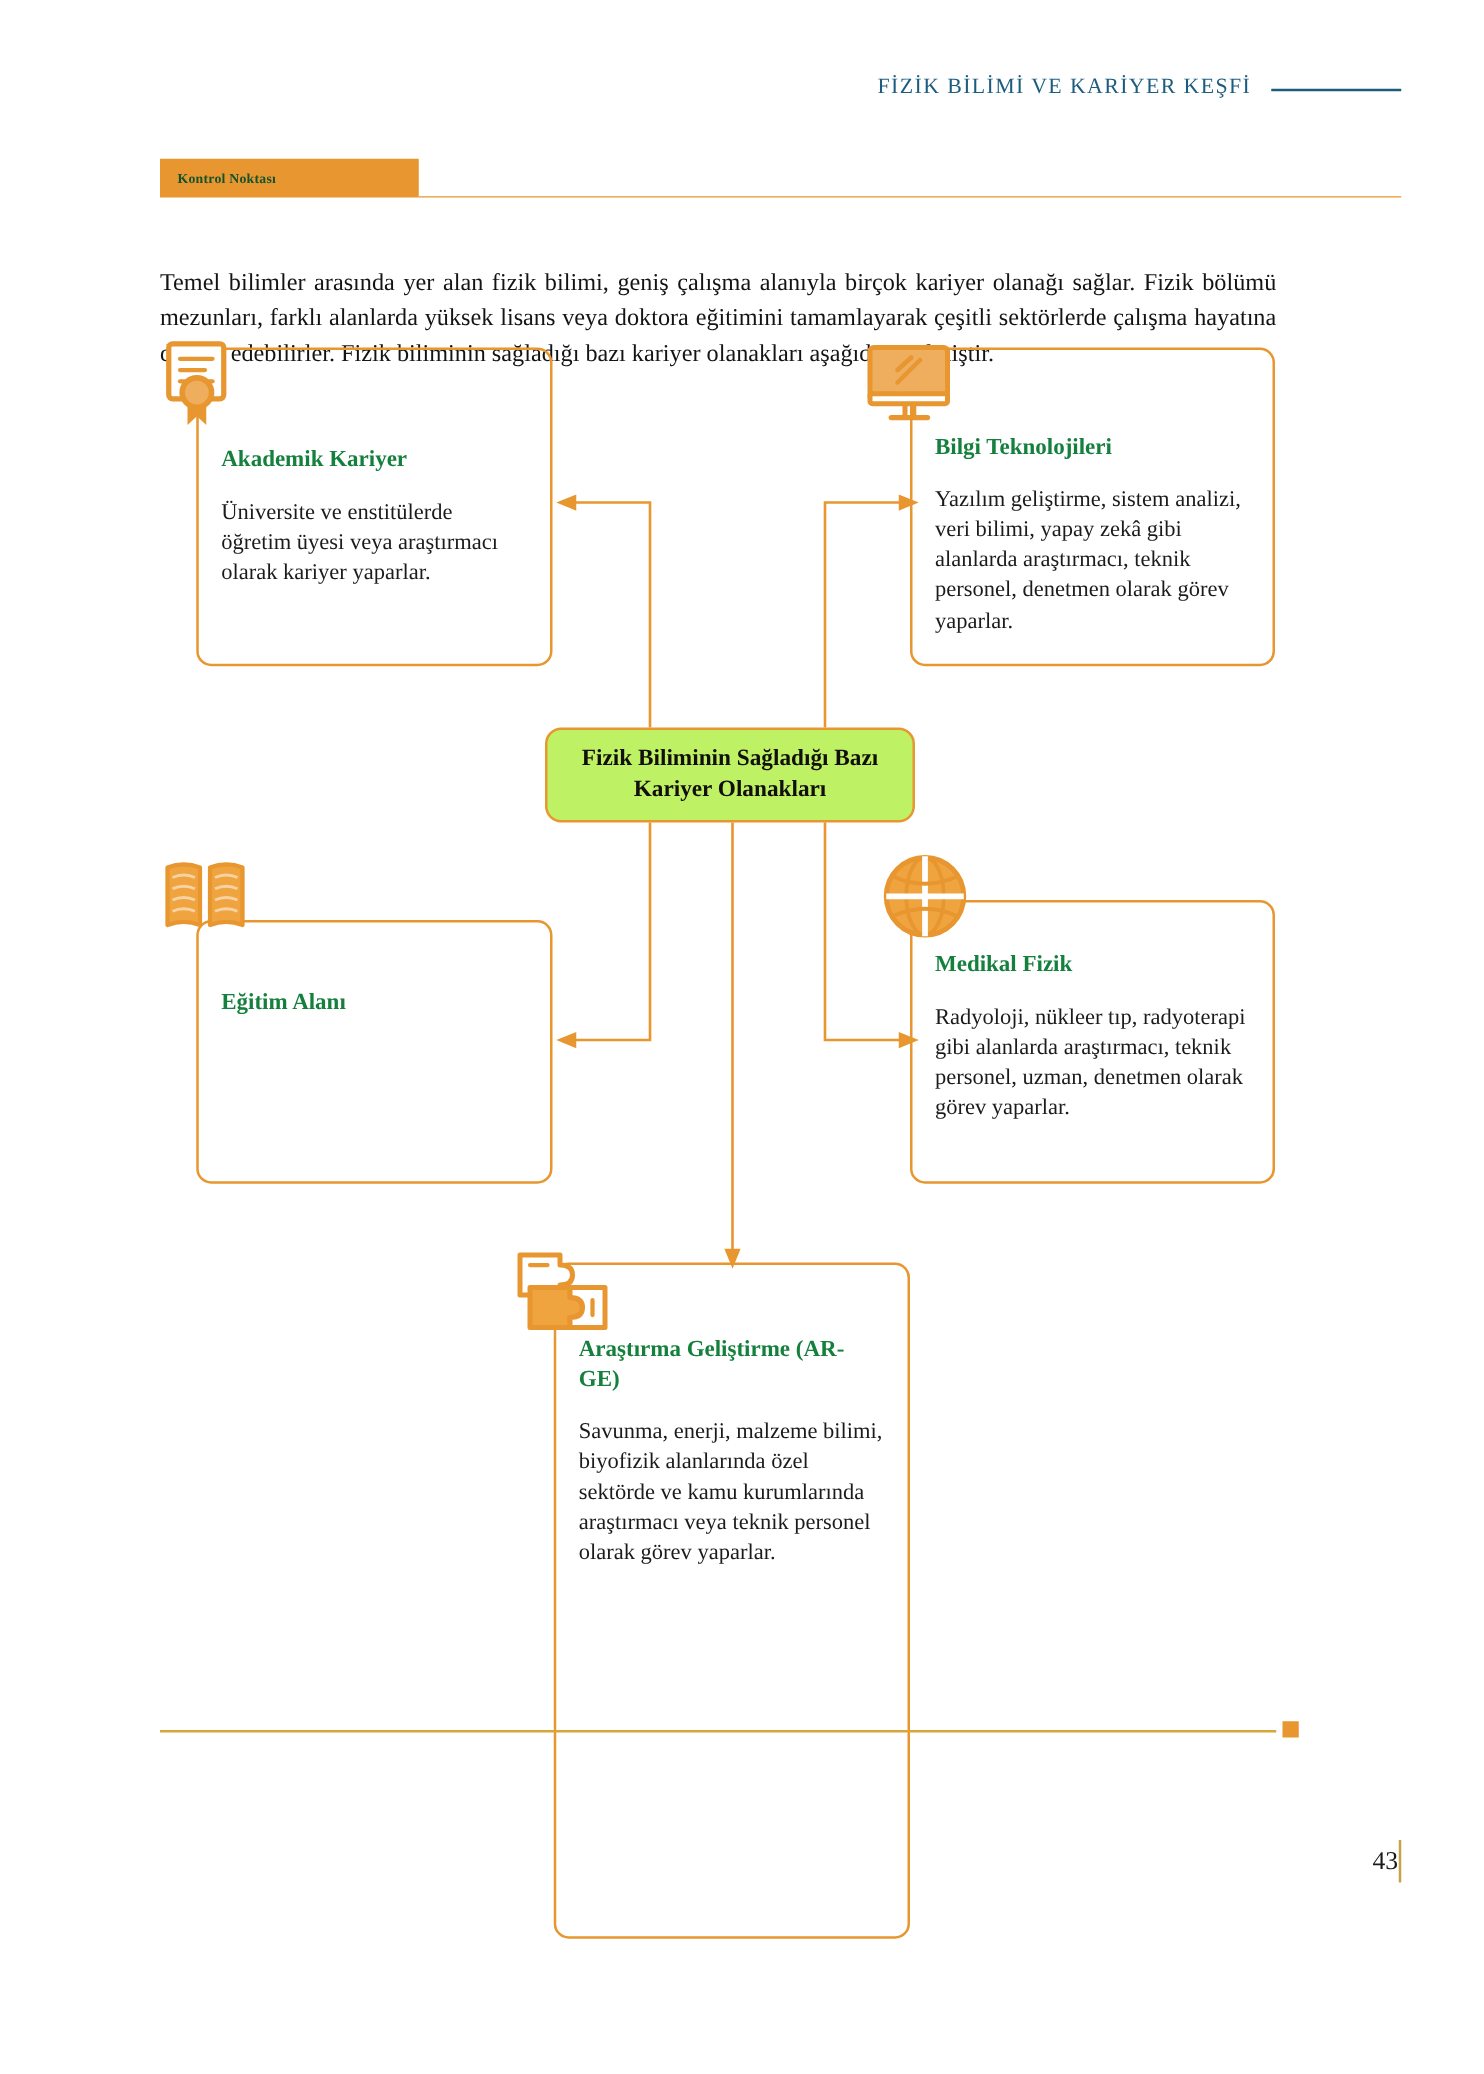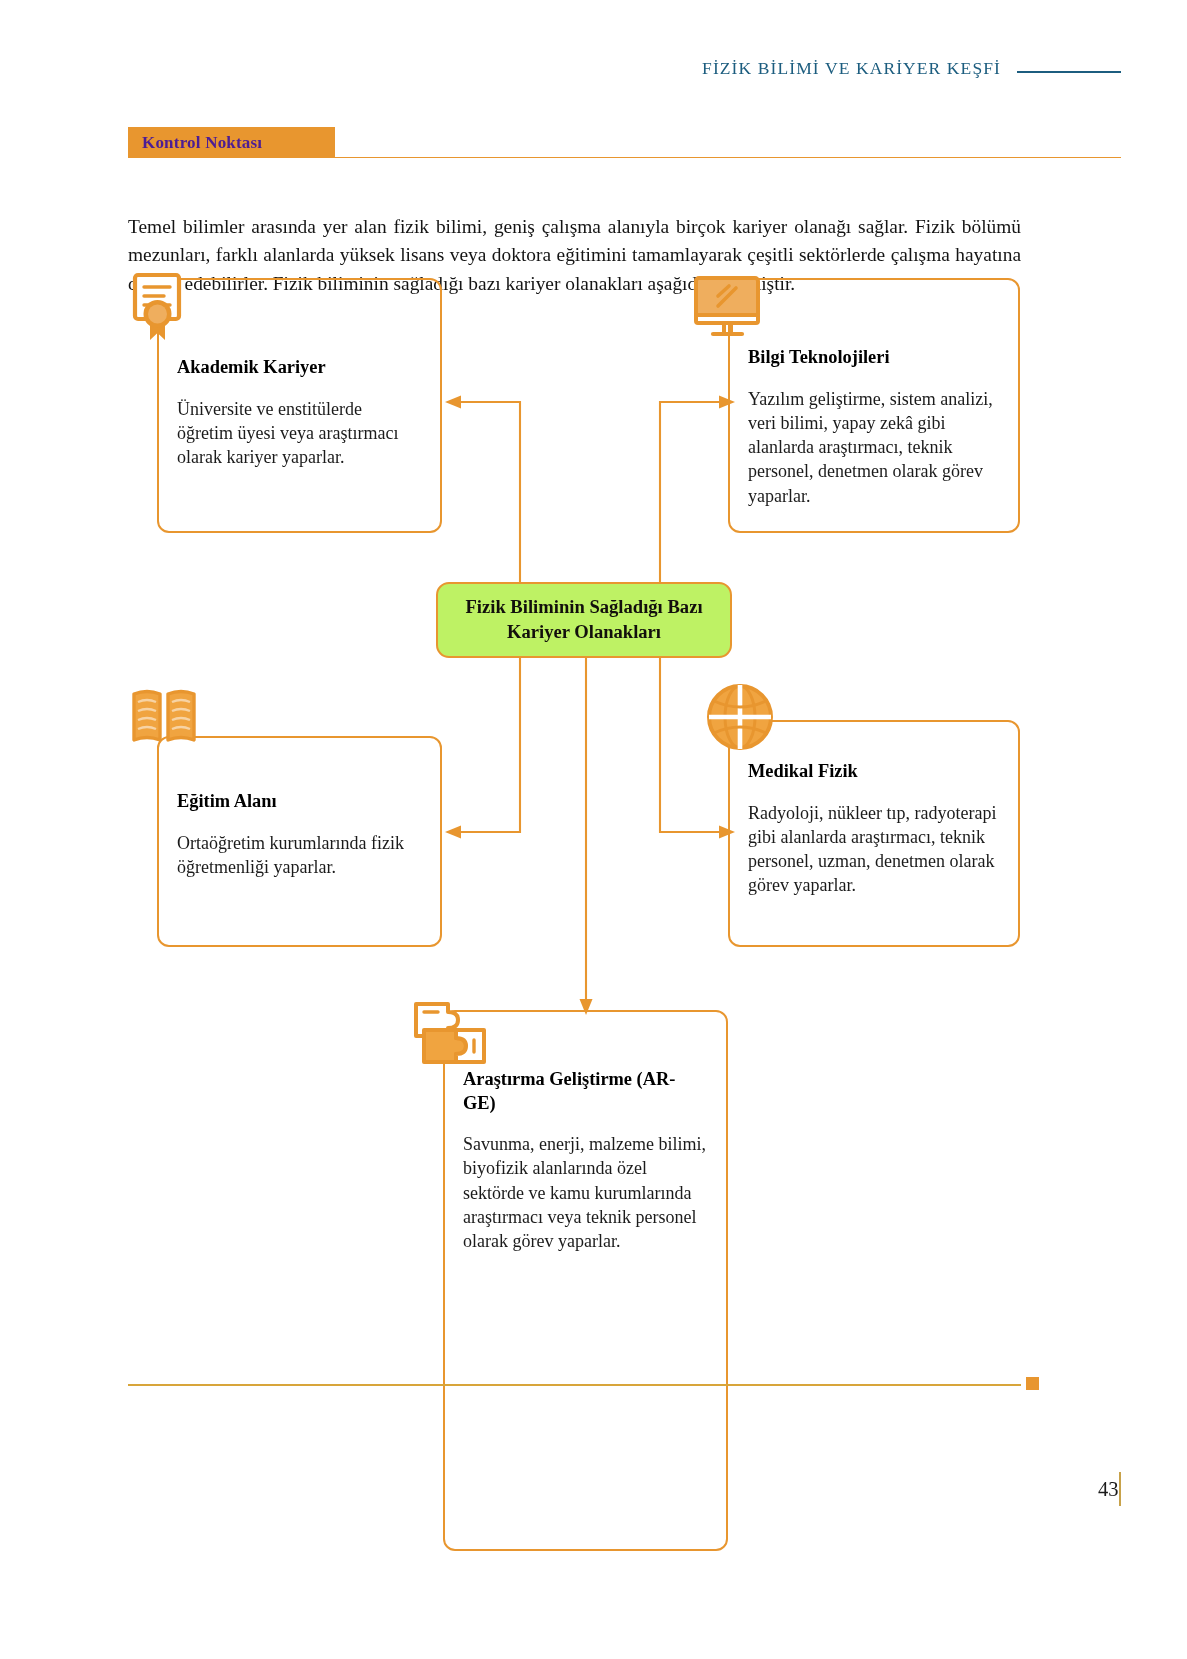--- a/index.html
+++ b/index.html
@@ -40,21 +40,21 @@
   }
   .badge {
     position:absolute; left:0; top:0;
     height:31px; width:207px;
     background:#E8962F;
     display:flex; align-items:center;
     padding-left:14px;
   }
   .badge-label {
     font-family:"Liberation Serif", serif;
-    font-weight:bold; font-size:17px; color:#4c1d95;
+    font-weight:bold; font-size:11px; color:#14532d;
     letter-spacing:.2px;
   }
   .badge-rule {
     position:absolute; left:207px; right:0; top:30px;
     height:1.4px; background:#E8962F;
   }
 
   
   .intro {
     position:absolute; top:178px; left:128px; width:893px;
@@ -72,21 +72,21 @@
   .card {
     position:absolute;
     border:2.1px solid #E8962F;
     border-radius:12px;
     background:transparent;
   }
   .card-inner { padding:0 18px; }
   .card-title {
     font-family:"Liberation Serif", serif;
     font-weight:bold; font-size:18.4px;
-    color:#000000; line-height:1.28;
+    color:#15803d; line-height:1.28;
   }
   .card-body {
     font-family:"Liberation Serif", serif;
     font-size:18px; line-height:1.35;
     color:#1b1b1b;
     margin-top:17px;
   }
 
   
   #card-akademik  { left:157px; top:16px;  width:285px; height:255px; }
@@ -224,21 +224,20 @@
         <line x1="26" y1="20" x2="37" y2="10" stroke="#E8962F" stroke-width="3.6" stroke-linecap="round"></line>
         <rect x="30" y="47" width="4" height="11" fill="#E8962F"></rect>
         <rect x="37" y="47" width="4" height="11" fill="#E8962F"></rect>
         <line x1="21" y1="58" x2="50" y2="58" stroke="#E8962F" stroke-width="4.2" stroke-linecap="round"></line>
       </svg>
     </div>
 
     <div class="card" id="card-egitim">
       <div class="card-inner">
         <div class="card-title">Eğitim Alanı</div>
-        <div class="card-body">Ortaöğretim kurumlarında fizik öğretmenliği yaparlar.</div>
       </div>
     </div>
     <div class="icon-wrap" id="icon-egitim">
       <svg width="68" height="62" viewBox="0 0 68 62">
         <path d="M 4 6 Q 17 1 30 6 L 30 52 Q 17 47 4 52 Z" fill="#F0A440" stroke="#E8962F" stroke-width="3.4" stroke-linejoin="round"></path>
         <path d="M 64 6 Q 51 1 38 6 L 38 52 Q 51 47 64 52 Z" fill="#F0A440" stroke="#E8962F" stroke-width="3.4" stroke-linejoin="round"></path>
         <g stroke="#F7D3A4" stroke-width="2.4" fill="none">
           <path d="M 8 14 Q 17 10 26 14"></path>
           <path d="M 8 23 Q 17 19 26 23"></path>
           <path d="M 8 32 Q 17 28 26 32"></path>

